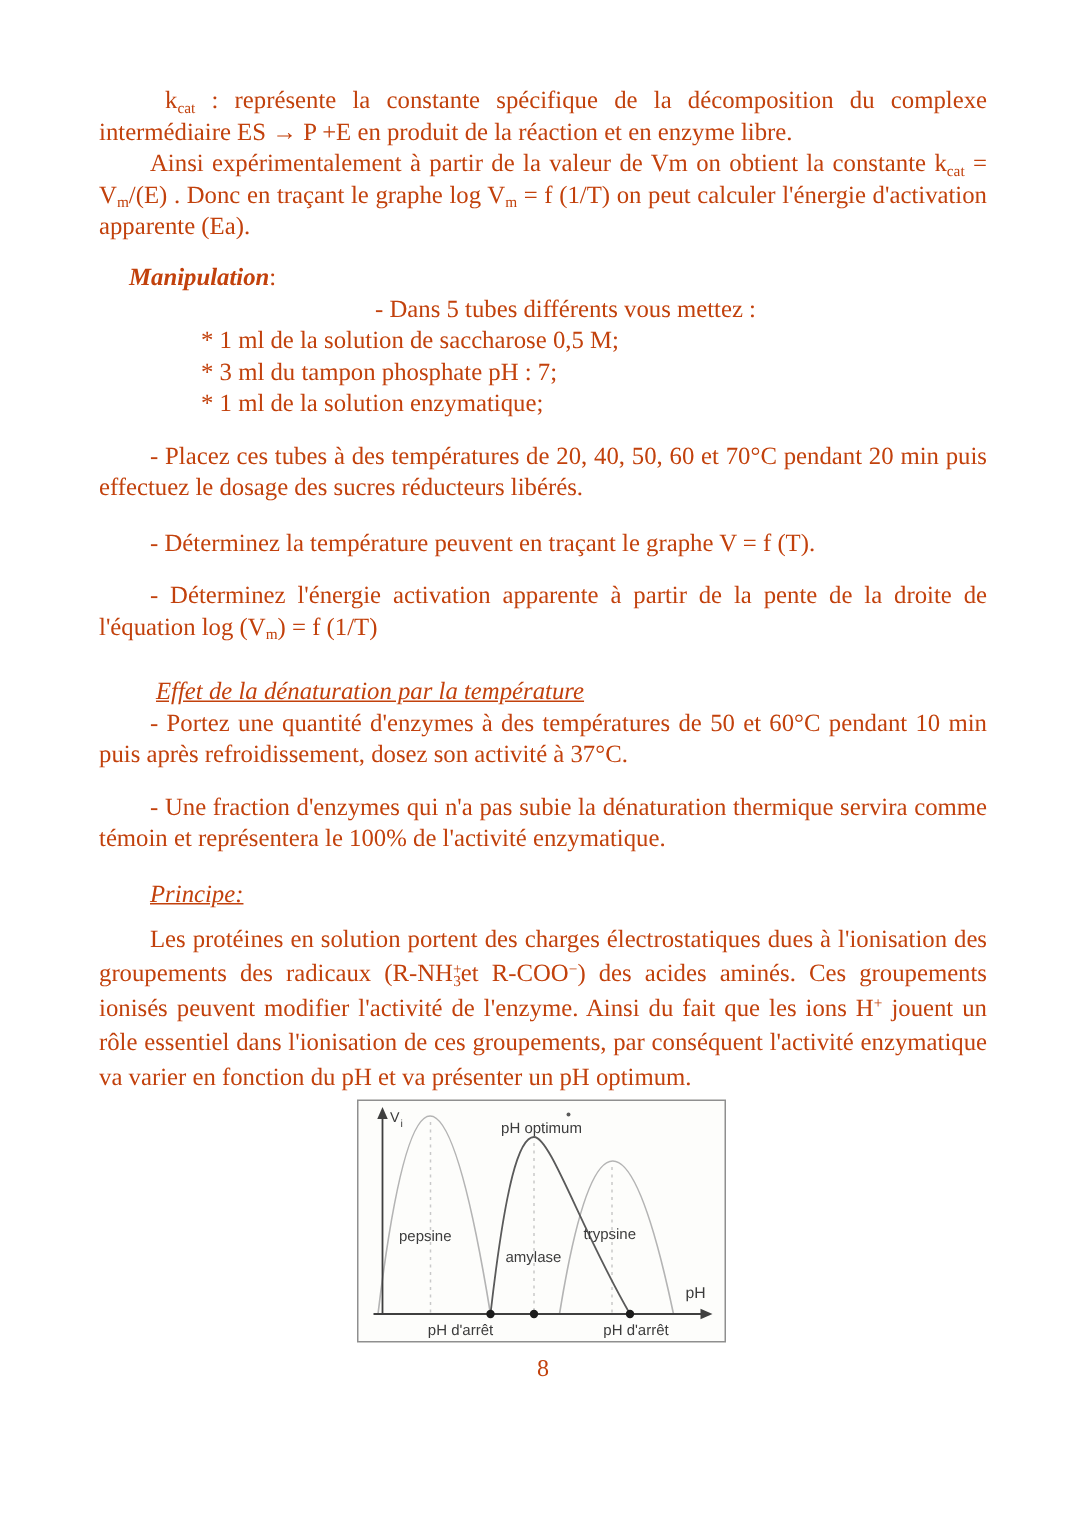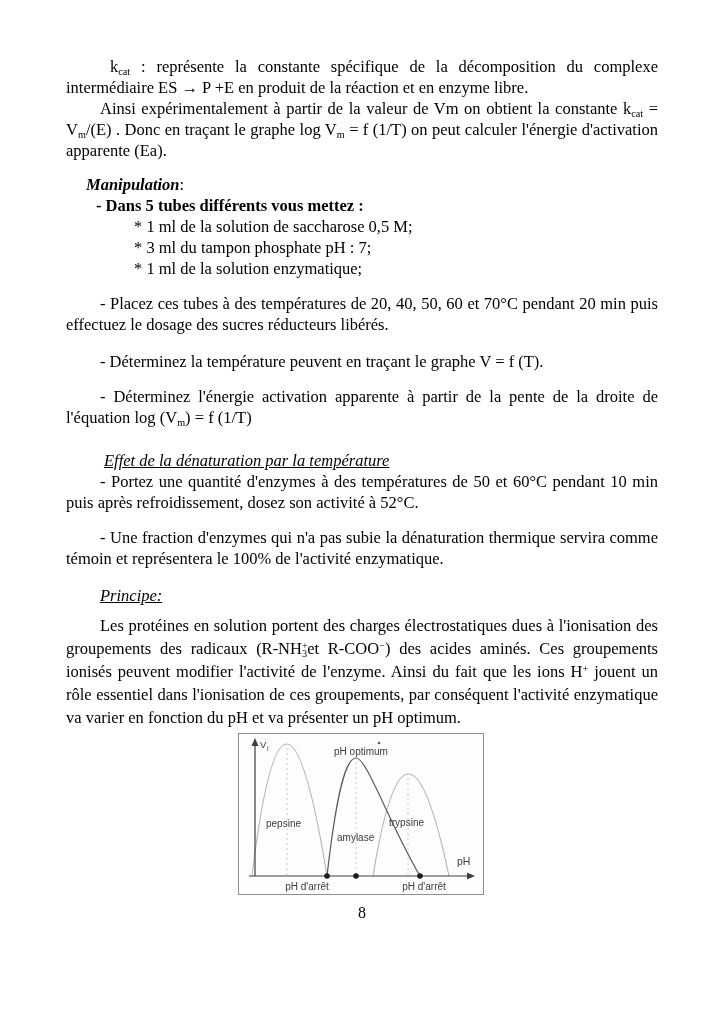--- a/index.html
+++ b/index.html
@@ -2,29 +2,29 @@
 <html><head>
 <meta charset="utf-8">
 <style>
   html,body { margin:0; padding:0; background:#ffffff; }
   .page {
     position:relative;
     width:724px; height:1024px;
     box-sizing:border-box;
     padding:56px 66px 0 66px;
     background:#ffffff;
-    color:#000000;
+    color:#c2410c;
     font-family:"Liberation Serif", serif;
     font-size:16.5px;
     overflow:hidden;
   }
   .para { margin:0; line-height:21px; text-align:justify; }
   .ind-lg { text-indent:44px; }
   .ind { text-indent:34px; }
-  .ind-list { text-indent:30px; text-align:left;font-weight:bold; }
+  .ind-list { text-indent:30px; text-align:center; }
   .ind-star { text-indent:68px; text-align:left; }
   .mt13 { margin-top:13px; }
   .mt14 { margin-top:14px; }
   .mt16 { margin-top:16px; }
   .mt22 { margin-top:22px; }
   .mt10 { margin-top:10px; }
   .mt8  { margin-top:8px; }
   .wide { line-height:23px; }
   sub, sup { font-size:0.62em; line-height:0; position:relative; vertical-align:baseline; }
   sub { top:0.28em; }
@@ -65,21 +65,21 @@
   <p class="para ind-star">* 1 ml de la solution enzymatique;</p>
 
   <p class="para ind mt14">- Placez ces tubes à des températures de 20, 40, 50, 60 et 70°C pendant 20 min puis effectuez le dosage des sucres réducteurs libérés.</p>
 
   <p class="para ind mt16">- Déterminez la température peuvent en traçant le graphe V = f (T).</p>
 
   <p class="para ind mt14"><span>- Déterminez l'énergie activation apparente à partir de la pente de la droite de l'équation log (V</span><sub>m</sub><span>) = f (1/T)</span></p>
 
   <p class="para mt22" style="text-indent:38px; text-align:left;"><span class="iu">Effet de la dénaturation par la température</span></p>
 
-  <p class="para ind">- Portez une quantité d'enzymes à des températures de 50 et 60°C pendant 10 min puis après refroidissement, dosez son activité à 52°C.</p>
+  <p class="para ind">- Portez une quantité d'enzymes à des températures de 50 et 60°C pendant 10 min puis après refroidissement, dosez son activité à 37°C.</p>
 
   <p class="para ind mt14">- Une fraction d'enzymes qui n'a pas subie la dénaturation thermique servira comme témoin et représentera le 100% de l'activité enzymatique.</p>
 
 
   <p class="para mt16" style="text-indent:34px; text-align:left;"><span class="iu">Principe:</span></p>
 
   <p class="para ind wide mt8"><span>Les protéines en solution portent des charges électrostatiques dues à l'ionisation des groupements des radicaux (R-NH</span><sup>+</sup><sub class="stack">3</sub><span>et  R-COO</span><sup>−</sup><span>) des acides aminés. Ces groupements ionisés peuvent modifier l'activité de l'enzyme.  Ainsi du fait que les ions H</span><sup>+</sup><span> jouent un rôle essentiel dans l'ionisation de ces groupements, par conséquent l'activité enzymatique va varier en fonction du pH et va présenter un pH optimum.</span></p>
 
   <figure class="fig">
     <svg width="242" height="160" viewBox="0 0 242 160">

